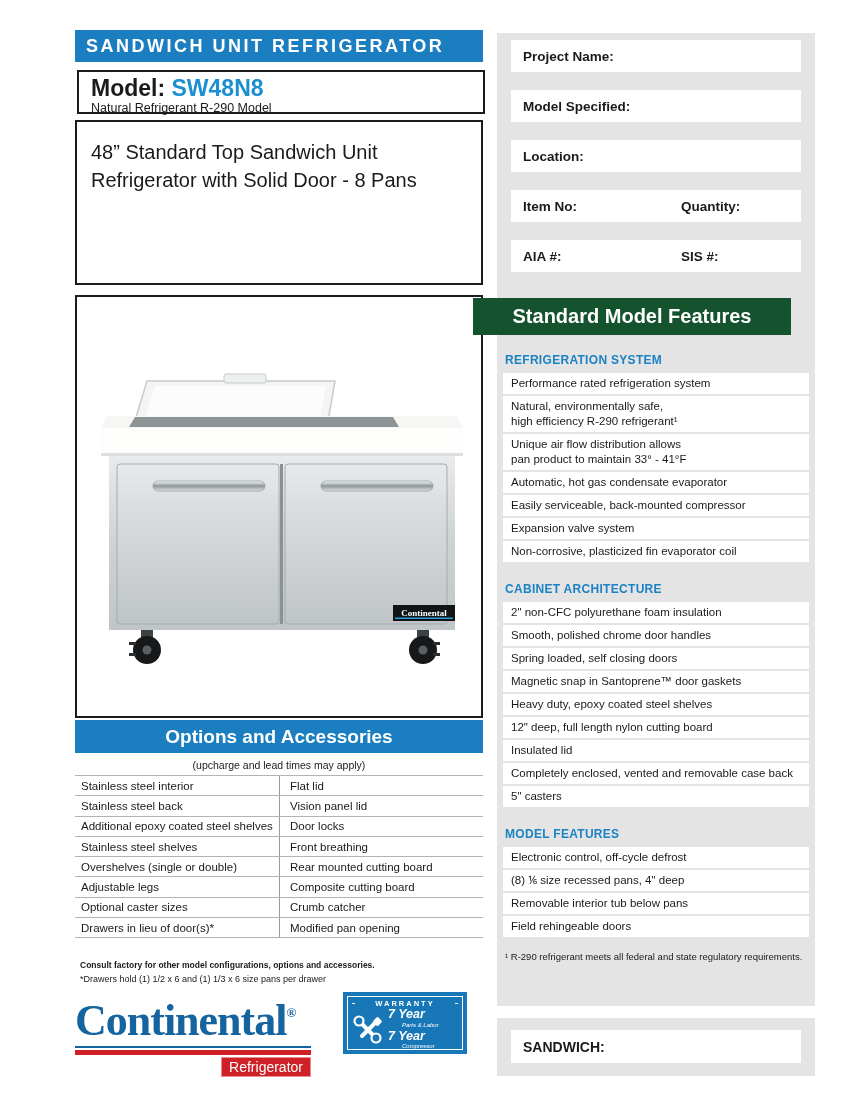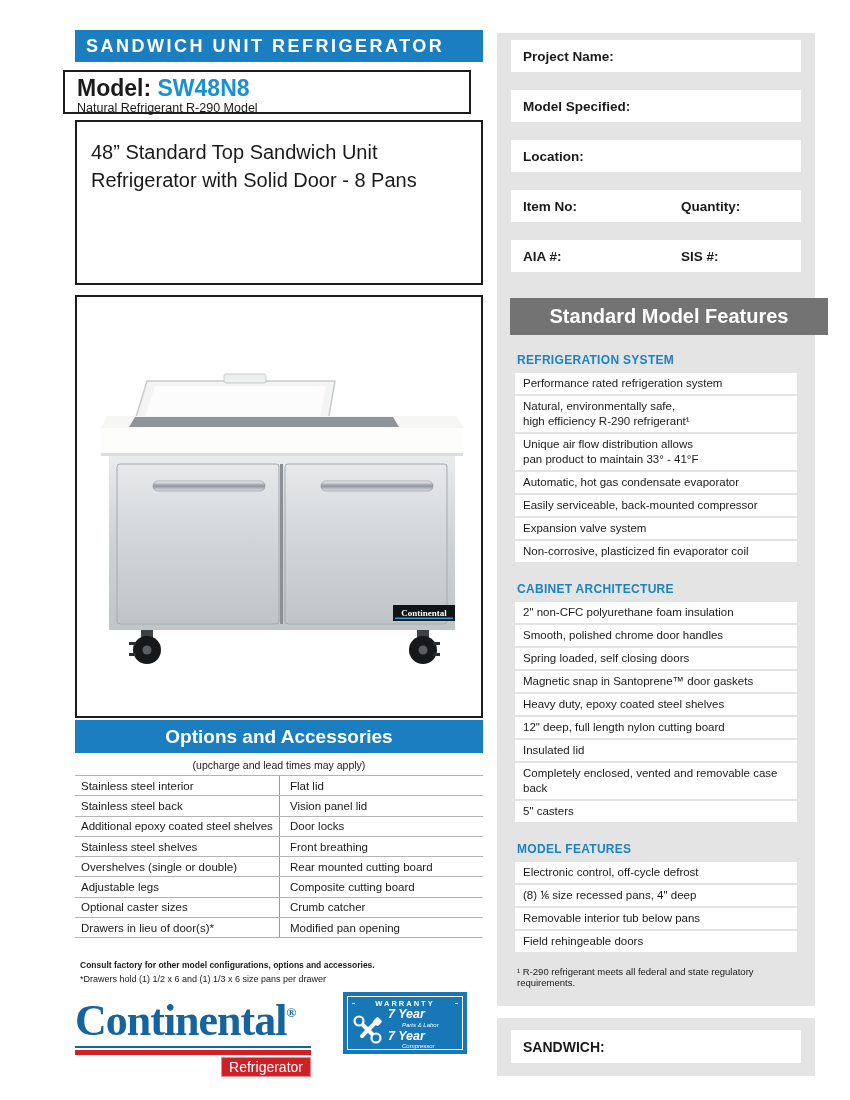--- a/index.html
+++ b/index.html
@@ -3,21 +3,21 @@
 <meta charset="utf-8">
 <style>
   * { margin:0; padding:0; box-sizing:border-box; }
   html,body { width:850px; height:1100px; background:#ffffff; font-family:"Liberation Sans",sans-serif; color:#1a1a1a; }
   .page { position:relative; width:850px; height:1100px; background:#fff; overflow:hidden; }
 
   
   .header-bar { position:absolute; left:75px; top:30px; width:408px; height:32px;
     background:#1b7ec1; color:#fff; font-weight:bold; font-size:18px; letter-spacing:2.5px;
     line-height:32px; padding-left:11px; }
-  .model-box { position:absolute; left:63px; top:70px; width:408px; height:44px;
+  .model-box { position:absolute; left:77px; top:70px; width:408px; height:44px;
     border:2px solid #1c1c1c; background:#fff; padding:3px 12px 0 12px; }
   .model-line { font-size:23px; font-weight:bold; line-height:26px; }
   .model-number { color:#1b8fd1; }
   .model-sub { font-size:12.5px; line-height:15px; }
   .title-box { position:absolute; left:75px; top:120px; width:408px; height:165px;
     border:2px solid #1c1c1c; background:#fff; display:flex; flex-direction:column; }
   .title-text { padding:16px 14px 0 14px; font-size:20px; line-height:28px; white-space:pre-line; flex:1; }
   .desc-strip { background:#d9d9d9; height:70px; padding:0 13px; font-size:11px; display:flex; align-items:center; }
 
   .image-box { position:absolute; left:75px; top:295px; width:408px; height:423px;
@@ -55,23 +55,23 @@
   .w-ys { font-size:6px; font-style:italic; margin:1px 0 2px 14px; }
 
   
   .panel { position:absolute; background:#e4e4e4; }
   .form-panel { left:497px; top:33px; width:318px; height:320px; padding:7px 14px; }
   .form-field { background:#fff; height:32px; margin-bottom:18px; display:flex; align-items:center; padding-left:12px;
     font-size:13.5px; font-weight:bold; }
   .form-field .second { position:absolute; left:170px; }
   .form-field-wrap { position:relative; }
 
-  .features-title-bar { position:absolute; left:510px; top:298px; width:318px; height:37px;
-    background:#737373; color:#fff; font-weight:bold; font-size:20px; text-align:center; line-height:37px; }
-  .features-panel { left:497px; top:341px; width:318px; height:665px; padding:10px 18px; }
+  .features-title-bar { position:absolute; left:473px; top:298px; width:318px; height:37px;
+    background:#14532d; color:#fff; font-weight:bold; font-size:20px; text-align:center; line-height:37px; }
+  .features-panel { left:497px; top:341px; width:318px; height:665px; padding:10px 6px; }
   .feat-heading { color:#1b82c4; font-weight:bold; font-size:12px; letter-spacing:0.3px; margin:6px 0 6px 2px; }
   .feat-heading:first-child { margin-top:2px; }
   .feat-item { background:#fff; font-size:11.5px; line-height:15px; padding:3px 4px 3px 8px; margin-bottom:2px; white-space:pre-line; }
   .feat-footnote { font-size:9.5px; margin:14px 0 0 2px; }
   .feat-gap { height:12px; }
 
   .approval-panel { left:497px; top:1018px; width:318px; height:58px; padding:12px 14px; }
   .approval-field { background:#fff; height:33px; display:flex; align-items:center; padding-left:12px;
     font-size:14px; font-weight:bold; }
 </style>

